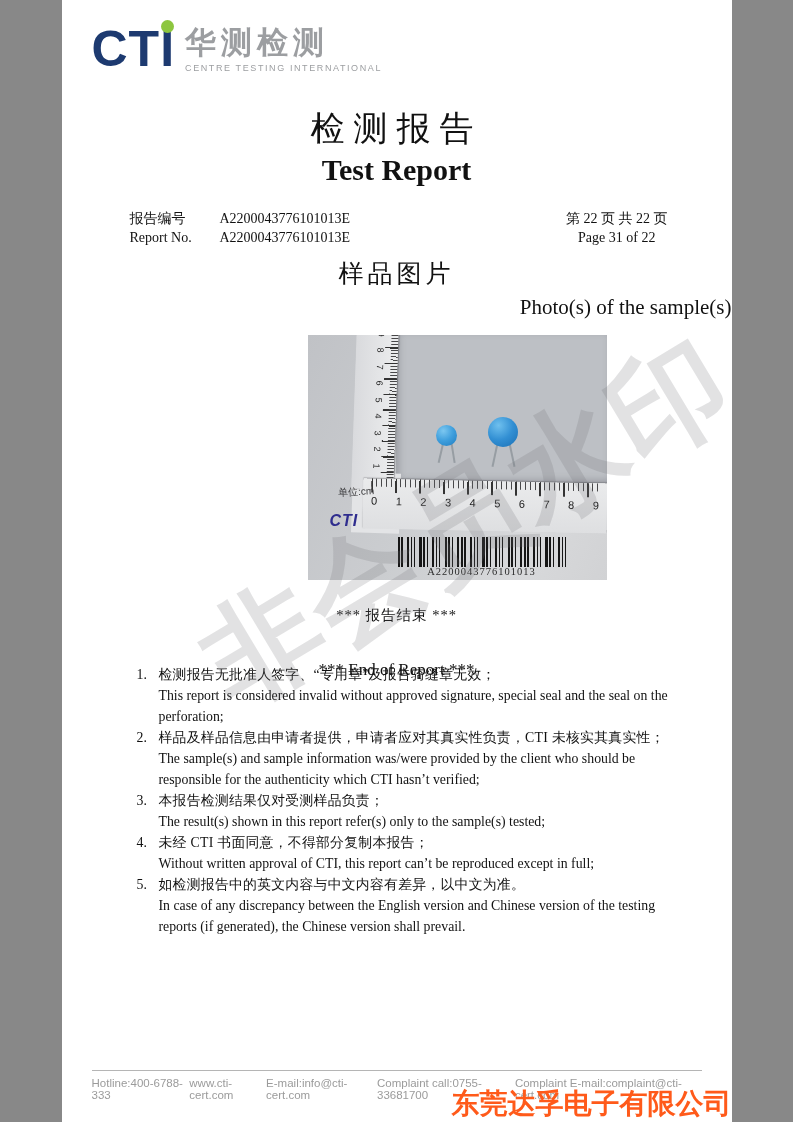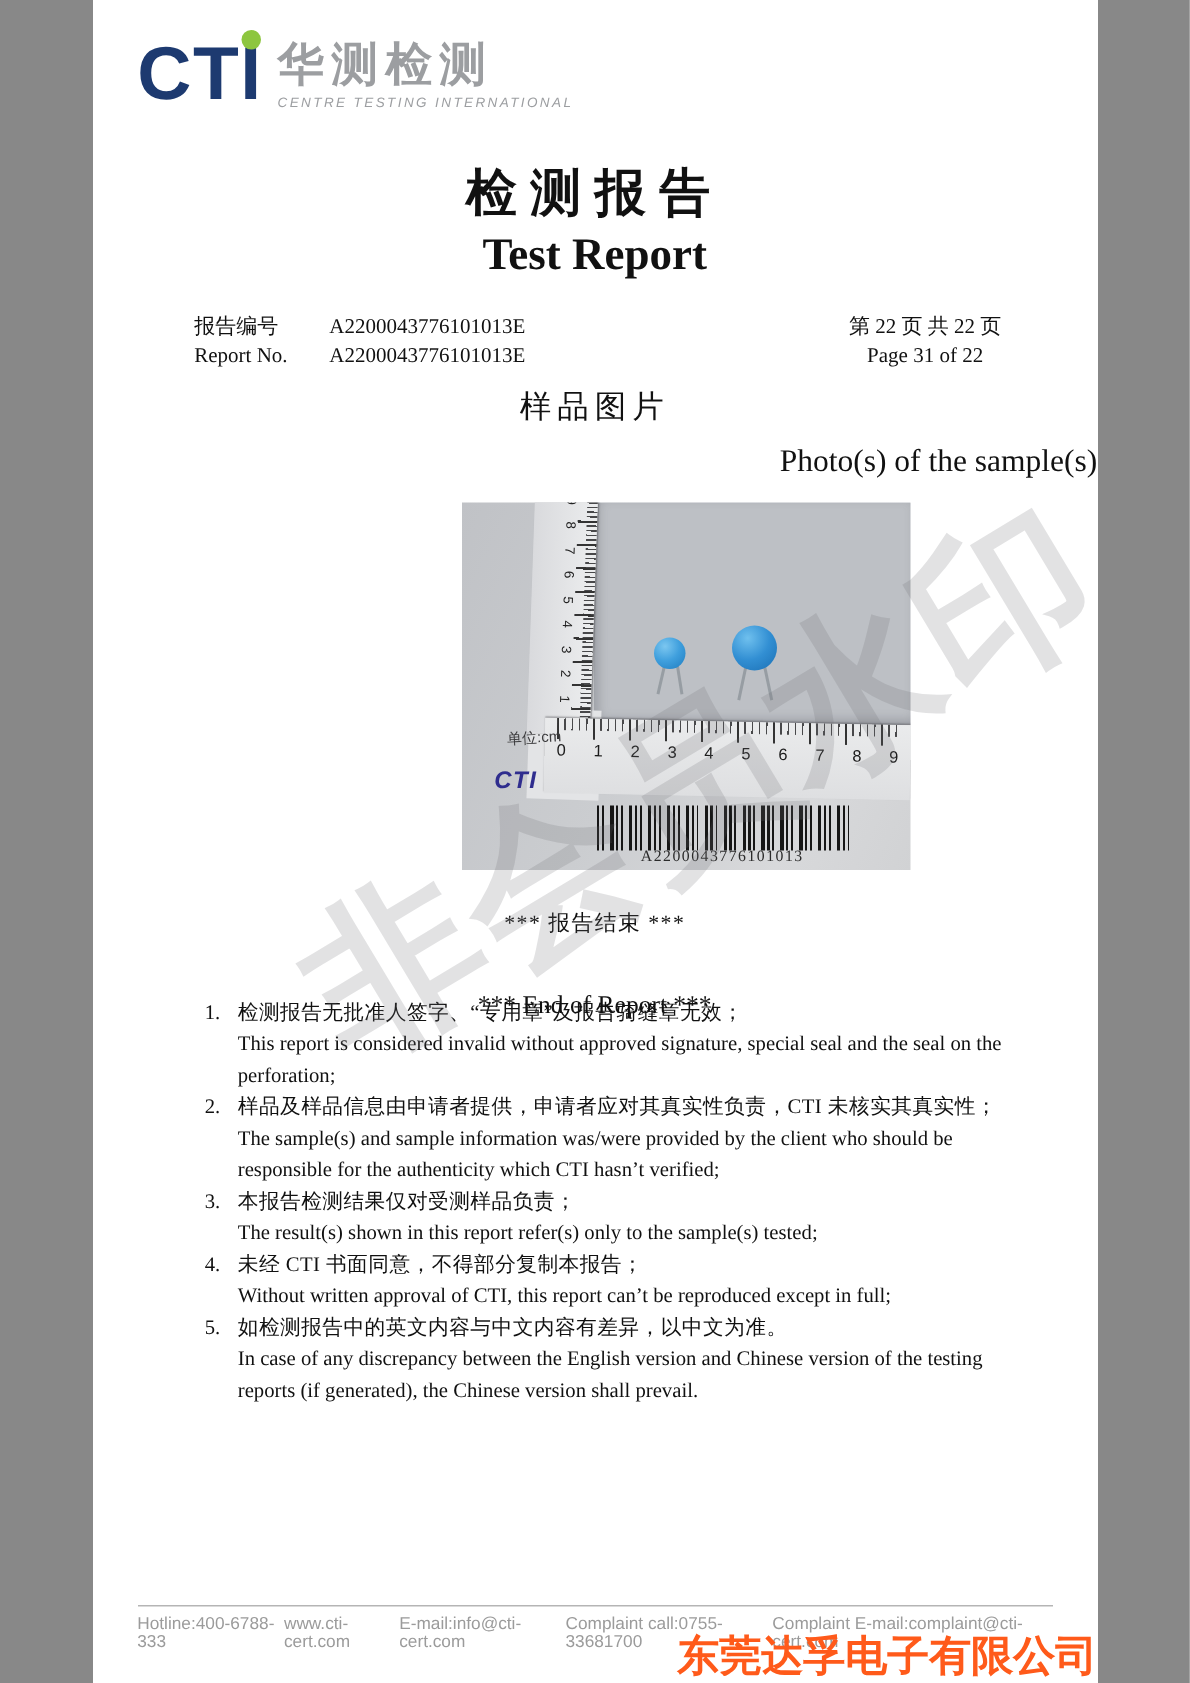--- a/index.html
+++ b/index.html
@@ -10,32 +10,32 @@
     font-family:"Liberation Serif","DejaVu Serif",serif; color:#111;
   }
   .abs { position:absolute; }
 
   
   .logo { left:30px; top:26px; display:flex; align-items:flex-end; gap:10px; font-family:"Liberation Sans","DejaVu Sans",sans-serif; }
   .logo-cti { position:relative; font-size:50px; font-weight:800; color:#1d3a70; letter-spacing:1px; line-height:0.95; }
   .logo-dot { position:absolute; right:1px; top:-6px; width:13px; height:13px; border-radius:50%; background:#8dc63f; }
   .logo-right { display:flex; flex-direction:column; padding-bottom:1px; }
   .logo-zh { font-size:31px; font-weight:700; color:#9c9ea1; letter-spacing:5px; line-height:1.05; }
-  .logo-sub { font-size:9px; color:#9c9ea1; letter-spacing:1.6px; margin-top:3px; white-space:nowrap;font-style:italic; }
-
-  
-  .title-zh { left:0; right:0; top:106px; text-align:center; font-size:34px; font-weight:700; letter-spacing:9px; }
+  .logo-sub { font-size:9px; color:#9c9ea1; letter-spacing:1.6px; margin-top:3px; white-space:nowrap; }
+
+  
+  .title-zh { left:0; right:0; top:106px; text-align:center; font-size:34px; font-weight:400; letter-spacing:9px; }
   .title-en { left:0; right:0; top:153px; text-align:center; font-size:30px; font-weight:700; }
 
   .repno { left:68px; top:209px; font-size:14px; line-height:19px; }
   .repno-row { display:flex;align-items:center; }
   .repno-label { width:90px; }
   .pageinfo { right:64px; top:209px; font-size:14px; line-height:19px; text-align:center; }
 
-  .sec-zh { left:0; right:0; top:257px; text-align:center; font-size:21px; letter-spacing:4px; }
+  .sec-zh { left:0; right:0; top:257px; text-align:center; font-size:25px; letter-spacing:4px; }
   .sec-en { left:0; right:0; top:295px; text-align:right; font-size:21px; }
 
   
   .photo { left:246px; top:335px; width:299px; height:245px; overflow:hidden;
     background:linear-gradient(115deg,#c0c2c6 0%,#cbcdd0 45%,#d8d9db 78%,#d1d2d4 100%); z-index:1; }
   .inner-sheet { left:88px; top:0; width:211px; height:148px; background:#bdc0c5;
     box-shadow:inset 3px -3px 7px rgba(70,70,78,0.28); }
   .ruler-corner { left:44px; top:138px; width:48px; height:60px; background:#e3e4e6; transform:rotate(2deg); }
   .ruler-v { left:46px; top:-8px; width:42px; height:162px; transform:rotate(2deg);
     background:linear-gradient(90deg,#d9dadd,#ecedee); box-shadow:1px 0 1px rgba(60,60,65,0.45); }

